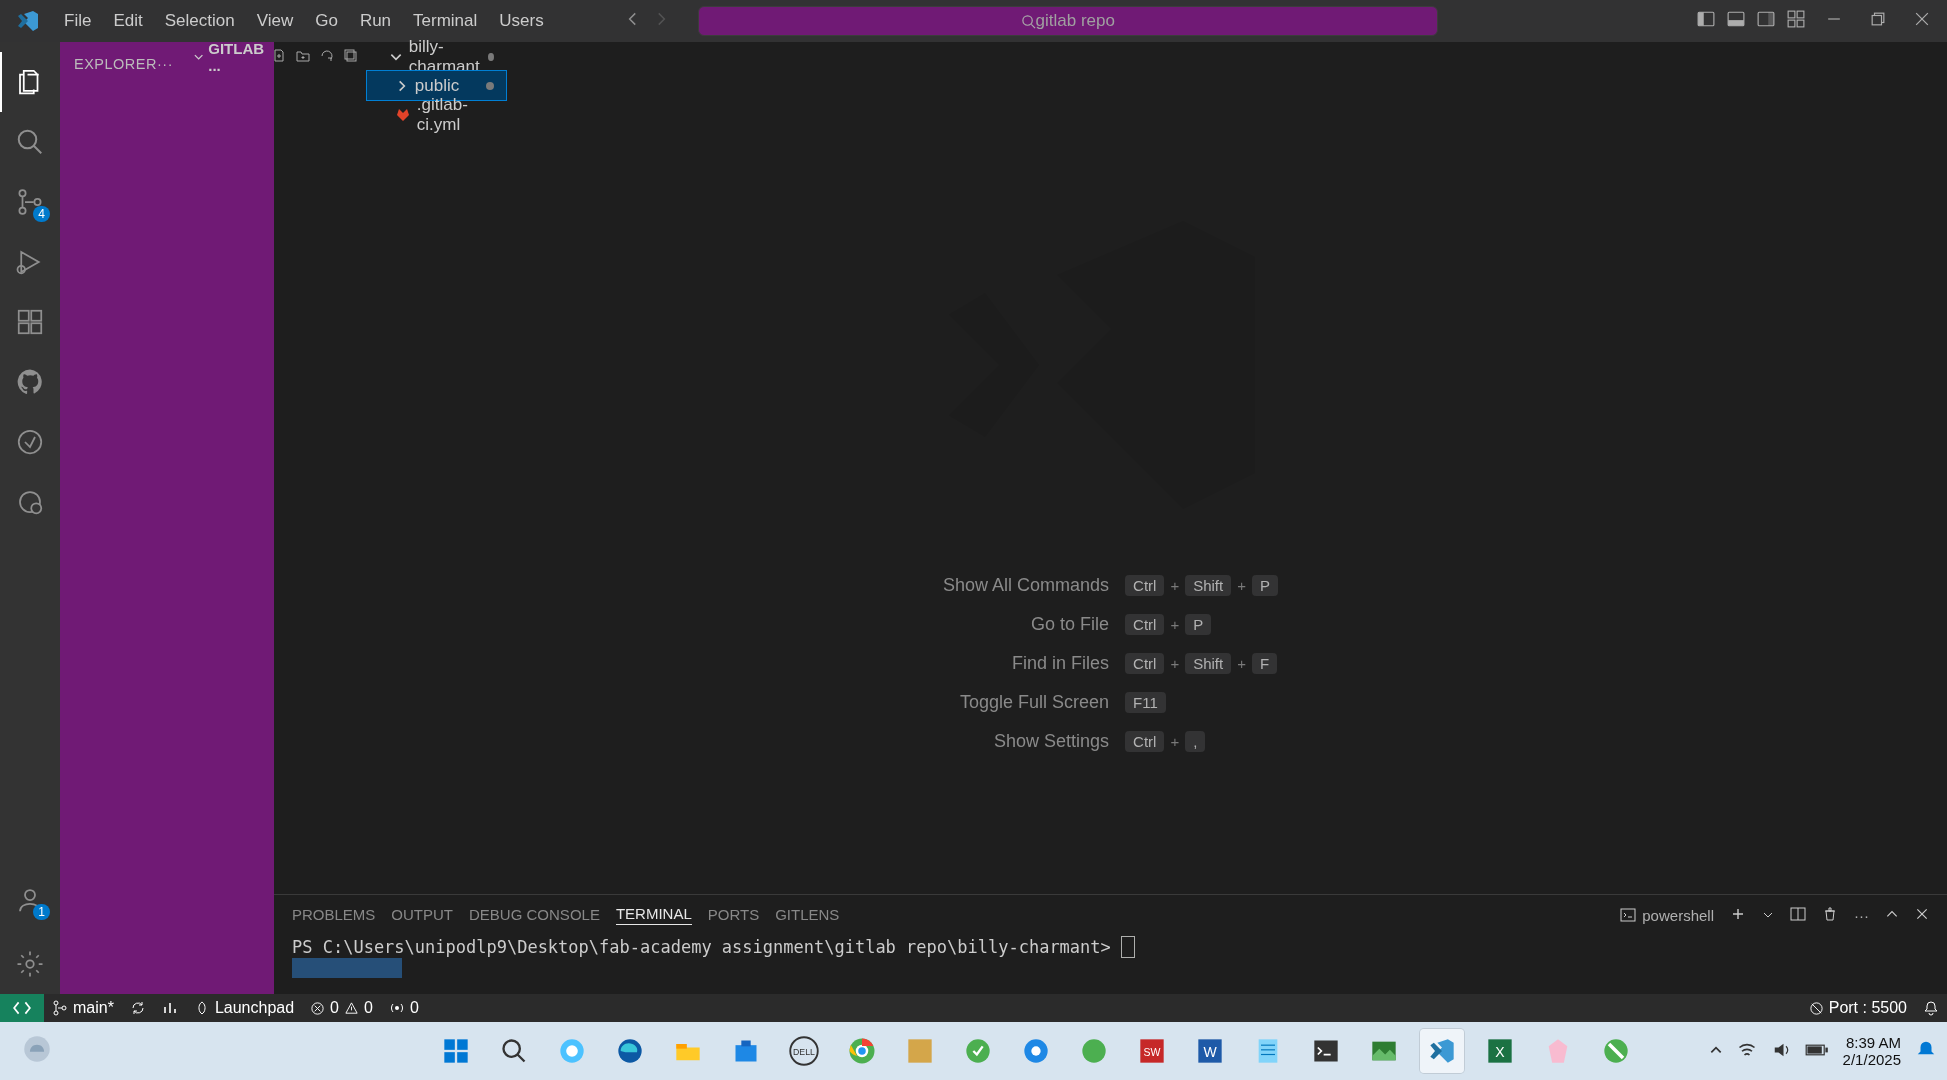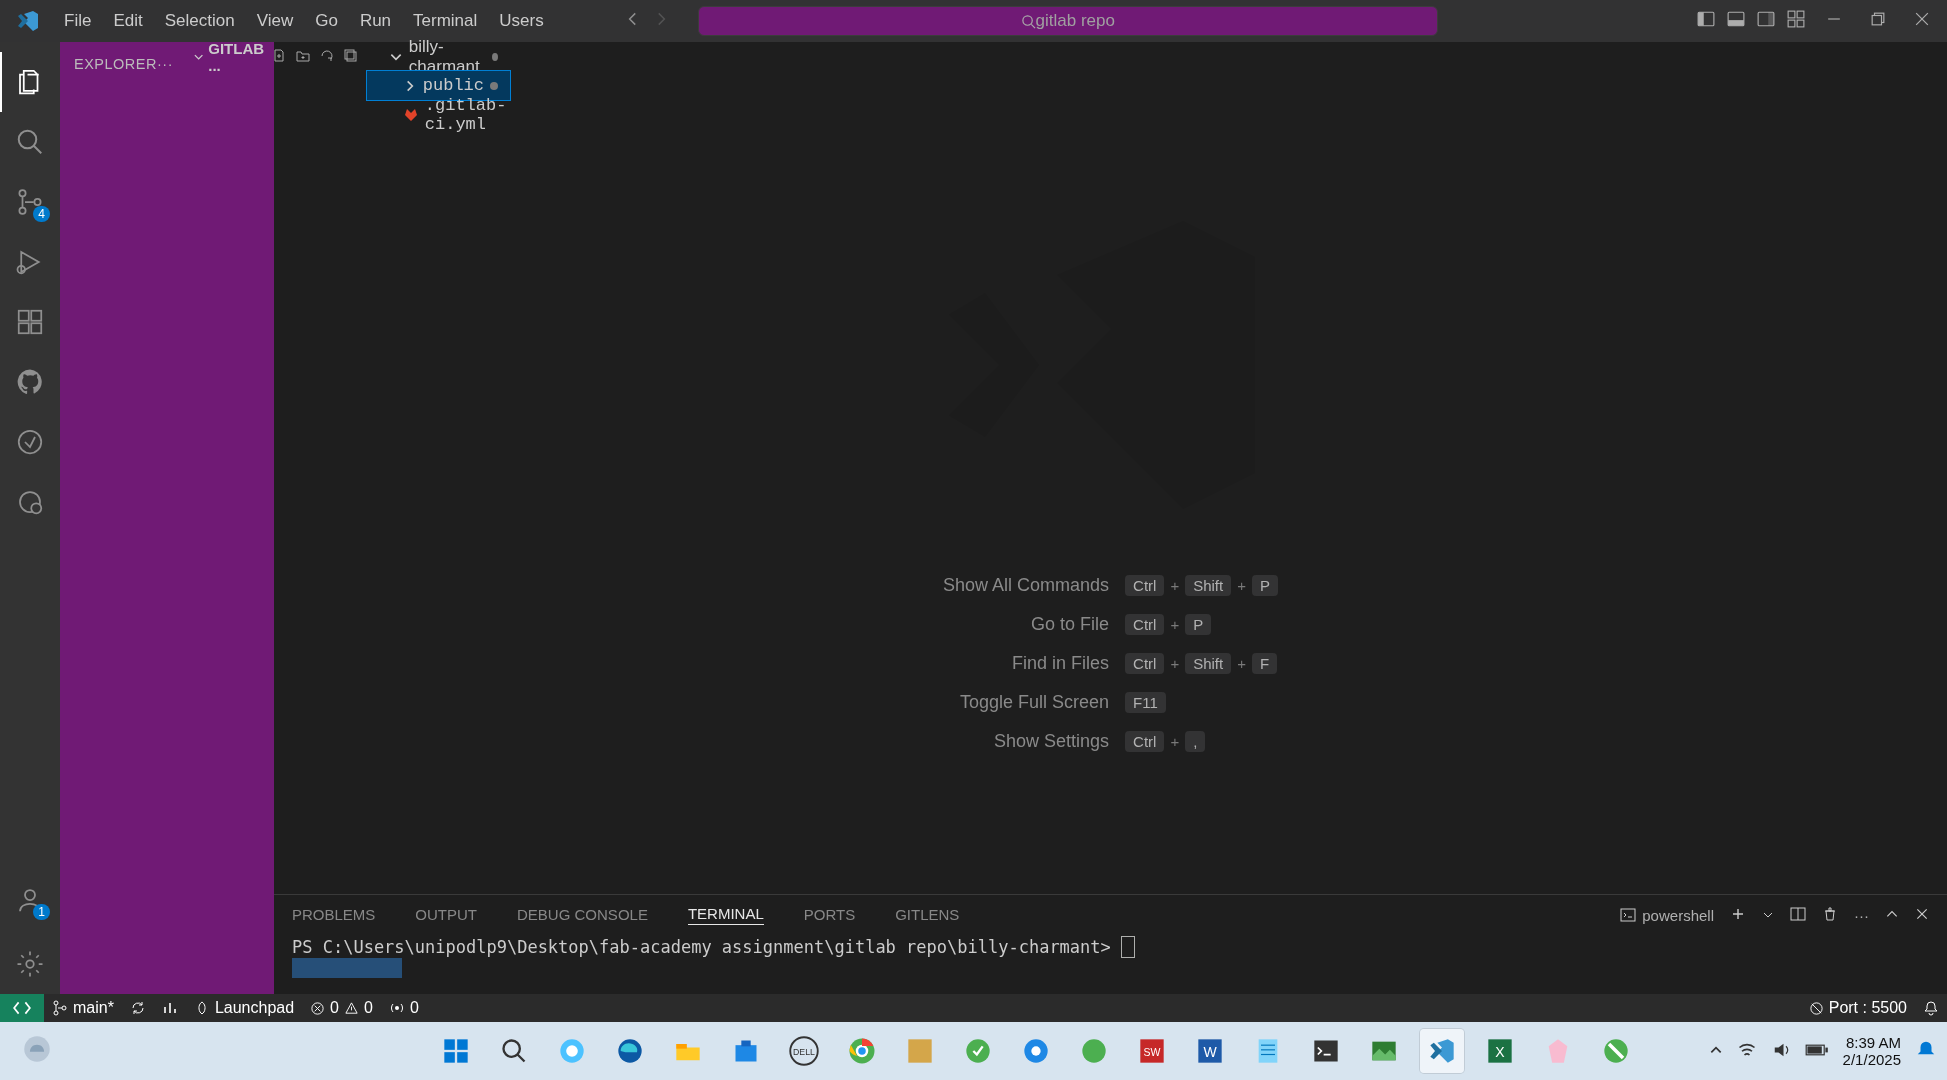--- a/index.html
+++ b/index.html
@@ -100,21 +100,21 @@
   font-size: 15px; font-weight: 700; color: #cccccc;
 }
 .section-head .actions { margin-left: auto; display: flex; gap: 8px; padding-right: 8px; }
 .section-head .actions svg { opacity: .8; }
 .tree { }
 .tree-row {
   height: 29px; display: flex; align-items: center;
   padding-left: 22px; gap: 6px; cursor: pointer;
   position: relative; font-size: 17px;
 }
-.tree-row.depth1 { padding-left: 36px; font-family: Liberation Mono, monospace; }
+.tree-row.depth1 { padding-left: 28px; }
 .tree-row.selected {
   background: #04395e;
   outline: 1px solid #007fd4;
 }
 .tree-row .dot {
   width: 8px; height: 8px; border-radius: 50%;
   background: #7a7a7a; margin-left: auto; margin-right: 12px;
 }
 .tree-row svg { flex-shrink: 0; }
 .collapse-sec {
@@ -147,21 +147,21 @@
 .shortcut-list .plus { color: #7a7a7a; font-size: 15px; }
 
 
 .panel {
   height: 100px;
   border-top: 1px solid #3a3a3a;
   display: flex; flex-direction: column;
 }
 .panel-tabs {
   height: 40px; display: flex; align-items: center;
-  padding: 0 18px; gap: 40px; font-size: 15px;
+  padding: 0 18px; gap: 16px; font-size: 15px;
 }
 .panel-tabs .ptab { color: #888; cursor: pointer; padding-bottom: 2px; }
 .panel-tabs .ptab.active { color: #e7e7e7; border-bottom: 1px solid #e7e7e7; }
 .panel-tabs .right { margin-left: auto; display: flex; align-items: center; gap: 16px; color: #b0b0b0; }
 .panel-tabs .right .termlabel { display: flex; gap: 6px; align-items: center; padding-left: 36px; }
 .terminal-body {
   flex: 1;
   font-family: Consolas, monospace;
   font-size: 17px;
   padding: 2px 18px;

